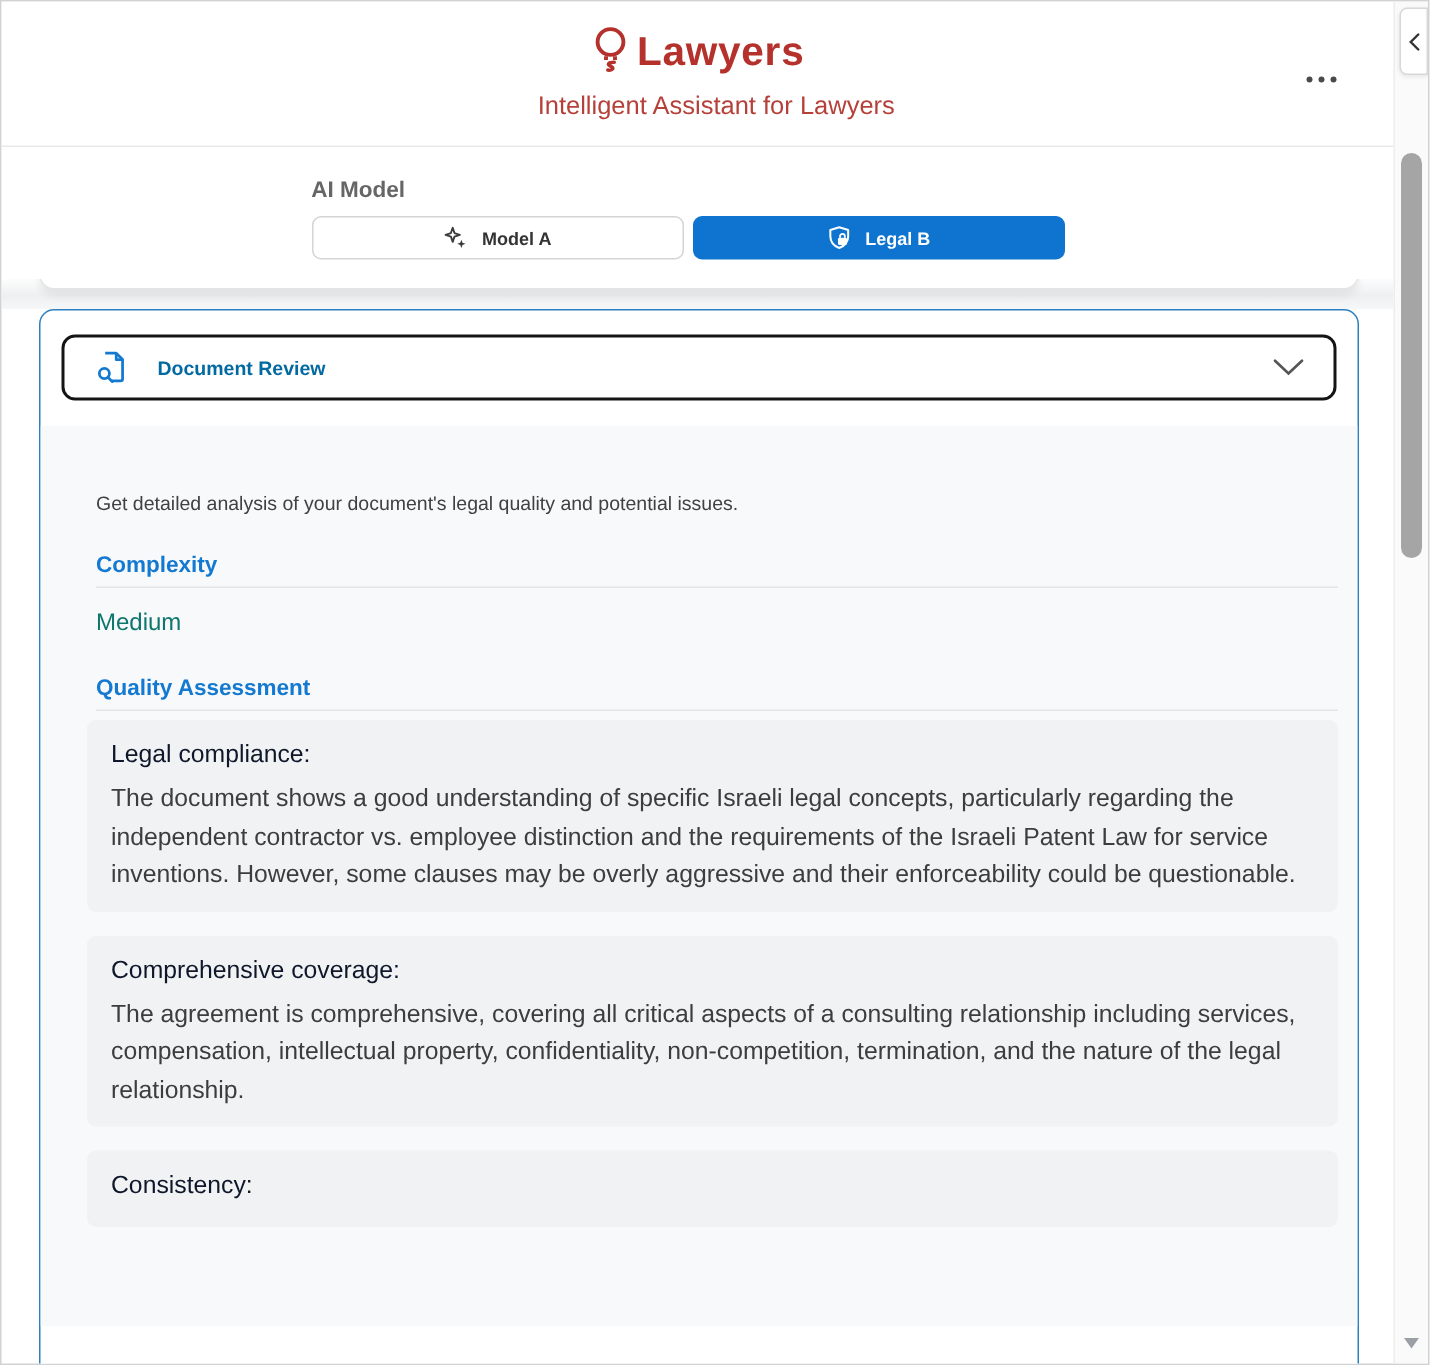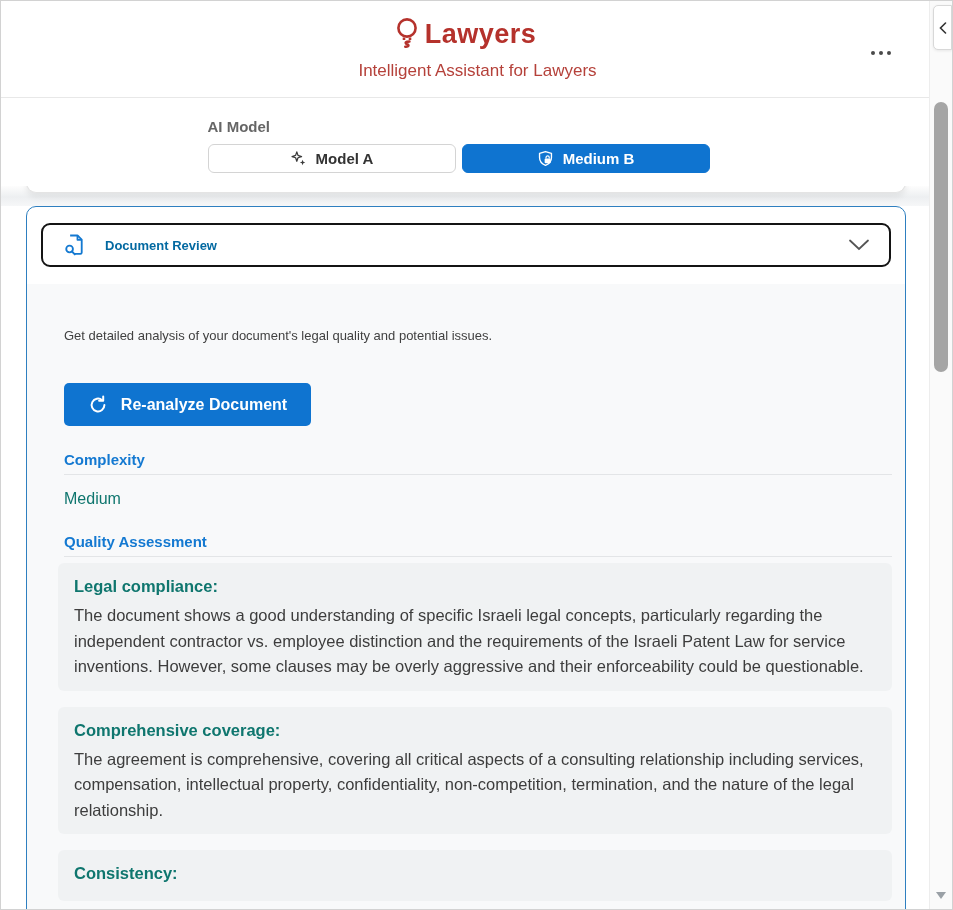--- a/index.html
+++ b/index.html
@@ -23,21 +23,21 @@
   
   .scrollbar{position:absolute;right:0;top:0;bottom:0;width:23px;background:#fafafa;border-left:1px solid #ededed;z-index:20;}
   .scroll-thumb{position:absolute;left:4px;width:14px;top:101px;height:270px;background:#a5a5a5;border-radius:7px;}
   .scroll-down{position:absolute;left:6px;bottom:10px;width:0;height:0;border-left:5px solid transparent;border-right:5px solid transparent;border-top:7px solid #9aa0a6;}
   
   .model-bar{position:absolute;top:97px;left:0;right:36px;height:88px;background:#fff;z-index:5;}
   .model-inner{width:502px;margin:0 auto;padding-top:20px;}
   .model-label{font-size:15px;font-weight:600;color:#666;margin-bottom:9px;}
   .model-row{display:flex;gap:6px;}
   .model-btn{flex:1;height:29px;display:flex;align-items:center;justify-content:center;gap:9px;
-    border-radius:6px;font-size:15px;cursor:pointer;}
+    border-radius:6px;font-size:12px;cursor:pointer;}
   .model-a{background:#fff;border:1px solid #d4d4d4;color:#333;font-weight:600;}
   .model-b{background:#0f74d0;border:1px solid #0f74d0;color:#fff;font-weight:bold;}
   
   .gap-strip{position:absolute;top:185px;height:20px;left:0;right:23px;background:linear-gradient(#fdfdfd,#edeff1 55%,#f6f7f8);}
   .prev-card{position:absolute;top:178px;left:25px;width:880px;height:14px;background:#fff;
     border:1px solid #e4e4e4;border-top:none;border-radius:0 0 10px 10px;box-shadow:0 4px 6px rgba(0,0,0,.07);}
   
   .review-panel{position:absolute;top:205px;left:25px;width:880px;height:720px;background:#fff;
     border:1.5px solid #2e7fc0;border-radius:10px;overflow:hidden;}
   .review-header{margin:16px 14px 0;height:44px;border:2px solid #141414;border-radius:9px;background:#fff;
@@ -46,21 +46,21 @@
   .review-body{margin-top:17px;background:#f8f9fa;padding:44px 13px 30px 37px;min-height:600px;}
   .desc{margin:0;font-size:13px;color:#414141;}
   .reanalyze-btn{margin-top:40px;width:247px;height:43px;border:none;border-radius:5px;background:#0f74d0;color:#fff;
     display:flex;align-items:center;justify-content:center;gap:13px;font-size:16px;font-weight:bold;
     font-family:"Liberation Sans",sans-serif;cursor:pointer;}
   .sec-heading{margin:25px 0 0;font-size:15px;font-weight:600;color:#1479d1;}
   .rule{border:none;border-top:1px solid #e3e5e7;margin:6px 0 0;}
   .sec-value{margin:15px 0 0;font-size:16px;color:#0f766e;}
   .card{margin:16px 0 0 -6px;background:#f0f2f3;border-radius:6px;padding:14px 16px 11px;}
   .card:first-of-type{margin-top:6px;}
-  .card-title{font-size:16.5px;font-weight:bold;color:#0f766e;}
+  .card-title{font-size:16.5px;font-weight:normal;color:#0f172a;}
   .card-body{margin-top:7px;font-size:16.5px;line-height:25.5px;color:#3d3d3d;}
   svg{display:block;}
 </style>
 </head>
 <body>
 
 <div class="app">
 
   <div class="top-header">
     <div class="logo-row">
@@ -107,21 +107,21 @@
           <span>Model A</span>
         </div>
         <div class="model-btn model-b">
           <span>
             <svg width="17" height="17" viewBox="0 0 20 20">
               <path d="M10 1.8l7 2.1v4.9c0 4.4-2.9 7.6-7 9.2-4.1-1.6-7-4.8-7-9.2V3.9z" fill="none" stroke="#fff" stroke-width="1.6" stroke-linejoin="round"></path>
               <rect x="9" y="10" width="7" height="5.6" rx="1.1" fill="#fff"></rect>
               <path d="M10.6 10V8.8a1.9 1.9 0 0 1 3.8 0V10" stroke="#fff" stroke-width="1.4" fill="none"></path>
             </svg>
           </span>
-          <span>Medium B</span>
+          <span>Legal B</span>
         </div>
       </div>
     </div>
   </div>
 
   <div class="gap-strip"></div>
   <div class="prev-card"></div>
 
   <div class="review-panel">
 
@@ -138,29 +138,20 @@
       <span>
         <svg width="22" height="12" viewBox="0 0 22 12">
             <path d="M2 1.5l9 8.5 9-8.5" fill="none" stroke="#555" stroke-width="1.8" stroke-linecap="round"></path>
           </svg>
       </span>
     </div>
 
     <div class="review-body">
       <p class="desc">Get detailed analysis of your document's legal quality and potential issues.</p>
 
-      <button class="reanalyze-btn">
-        <span>
-          <svg width="20" height="20" viewBox="0 0 20 20">
-            <path d="M16.4 10a6.4 6.4 0 1 1-2.2-4.8" fill="none" stroke="#fff" stroke-width="2" stroke-linecap="round"></path>
-            <path d="M15.2 1.6v4.1h-4.1" fill="none" stroke="#fff" stroke-width="2" stroke-linecap="round" stroke-linejoin="round"></path>
-          </svg>
-        </span>
-        <span>Re-analyze Document</span>
-      </button>
 
       <h3 class="sec-heading">Complexity</h3>
       <hr class="rule">
       <p class="sec-value">Medium</p>
 
       <h3 class="sec-heading">Quality Assessment</h3>
       <hr class="rule">
 
       <div class="card">
         <div class="card-title">Legal compliance:</div>

